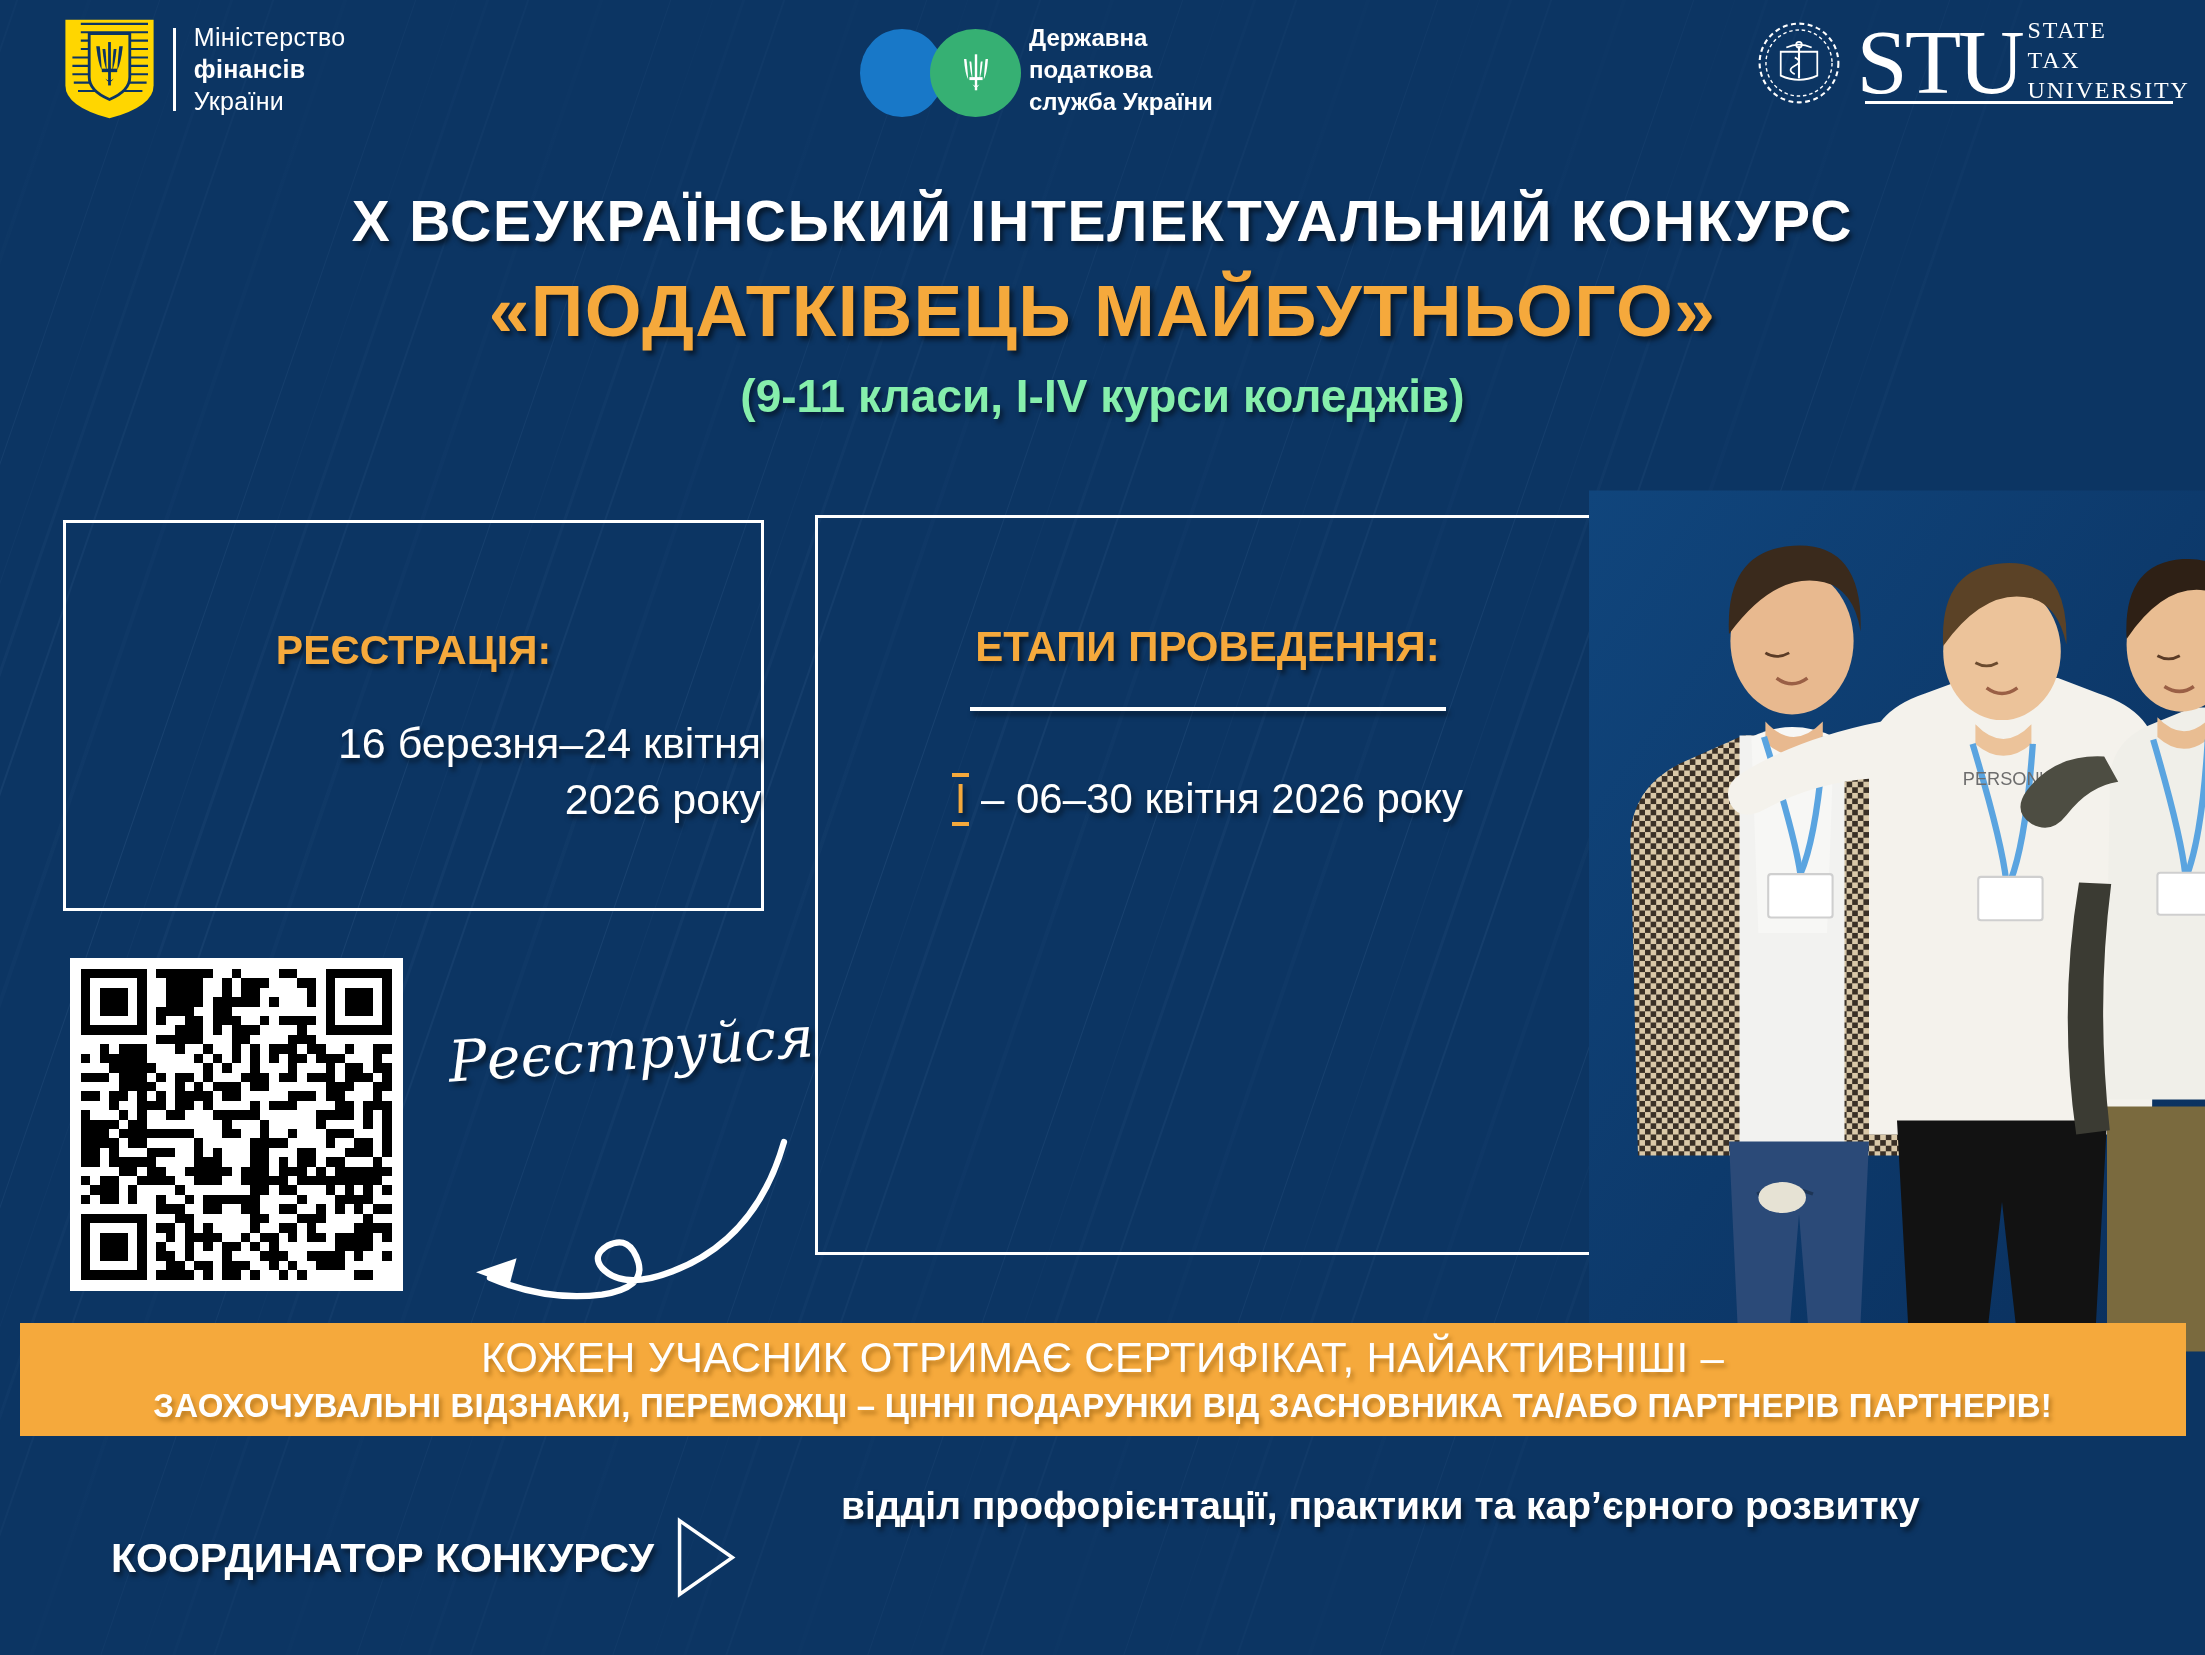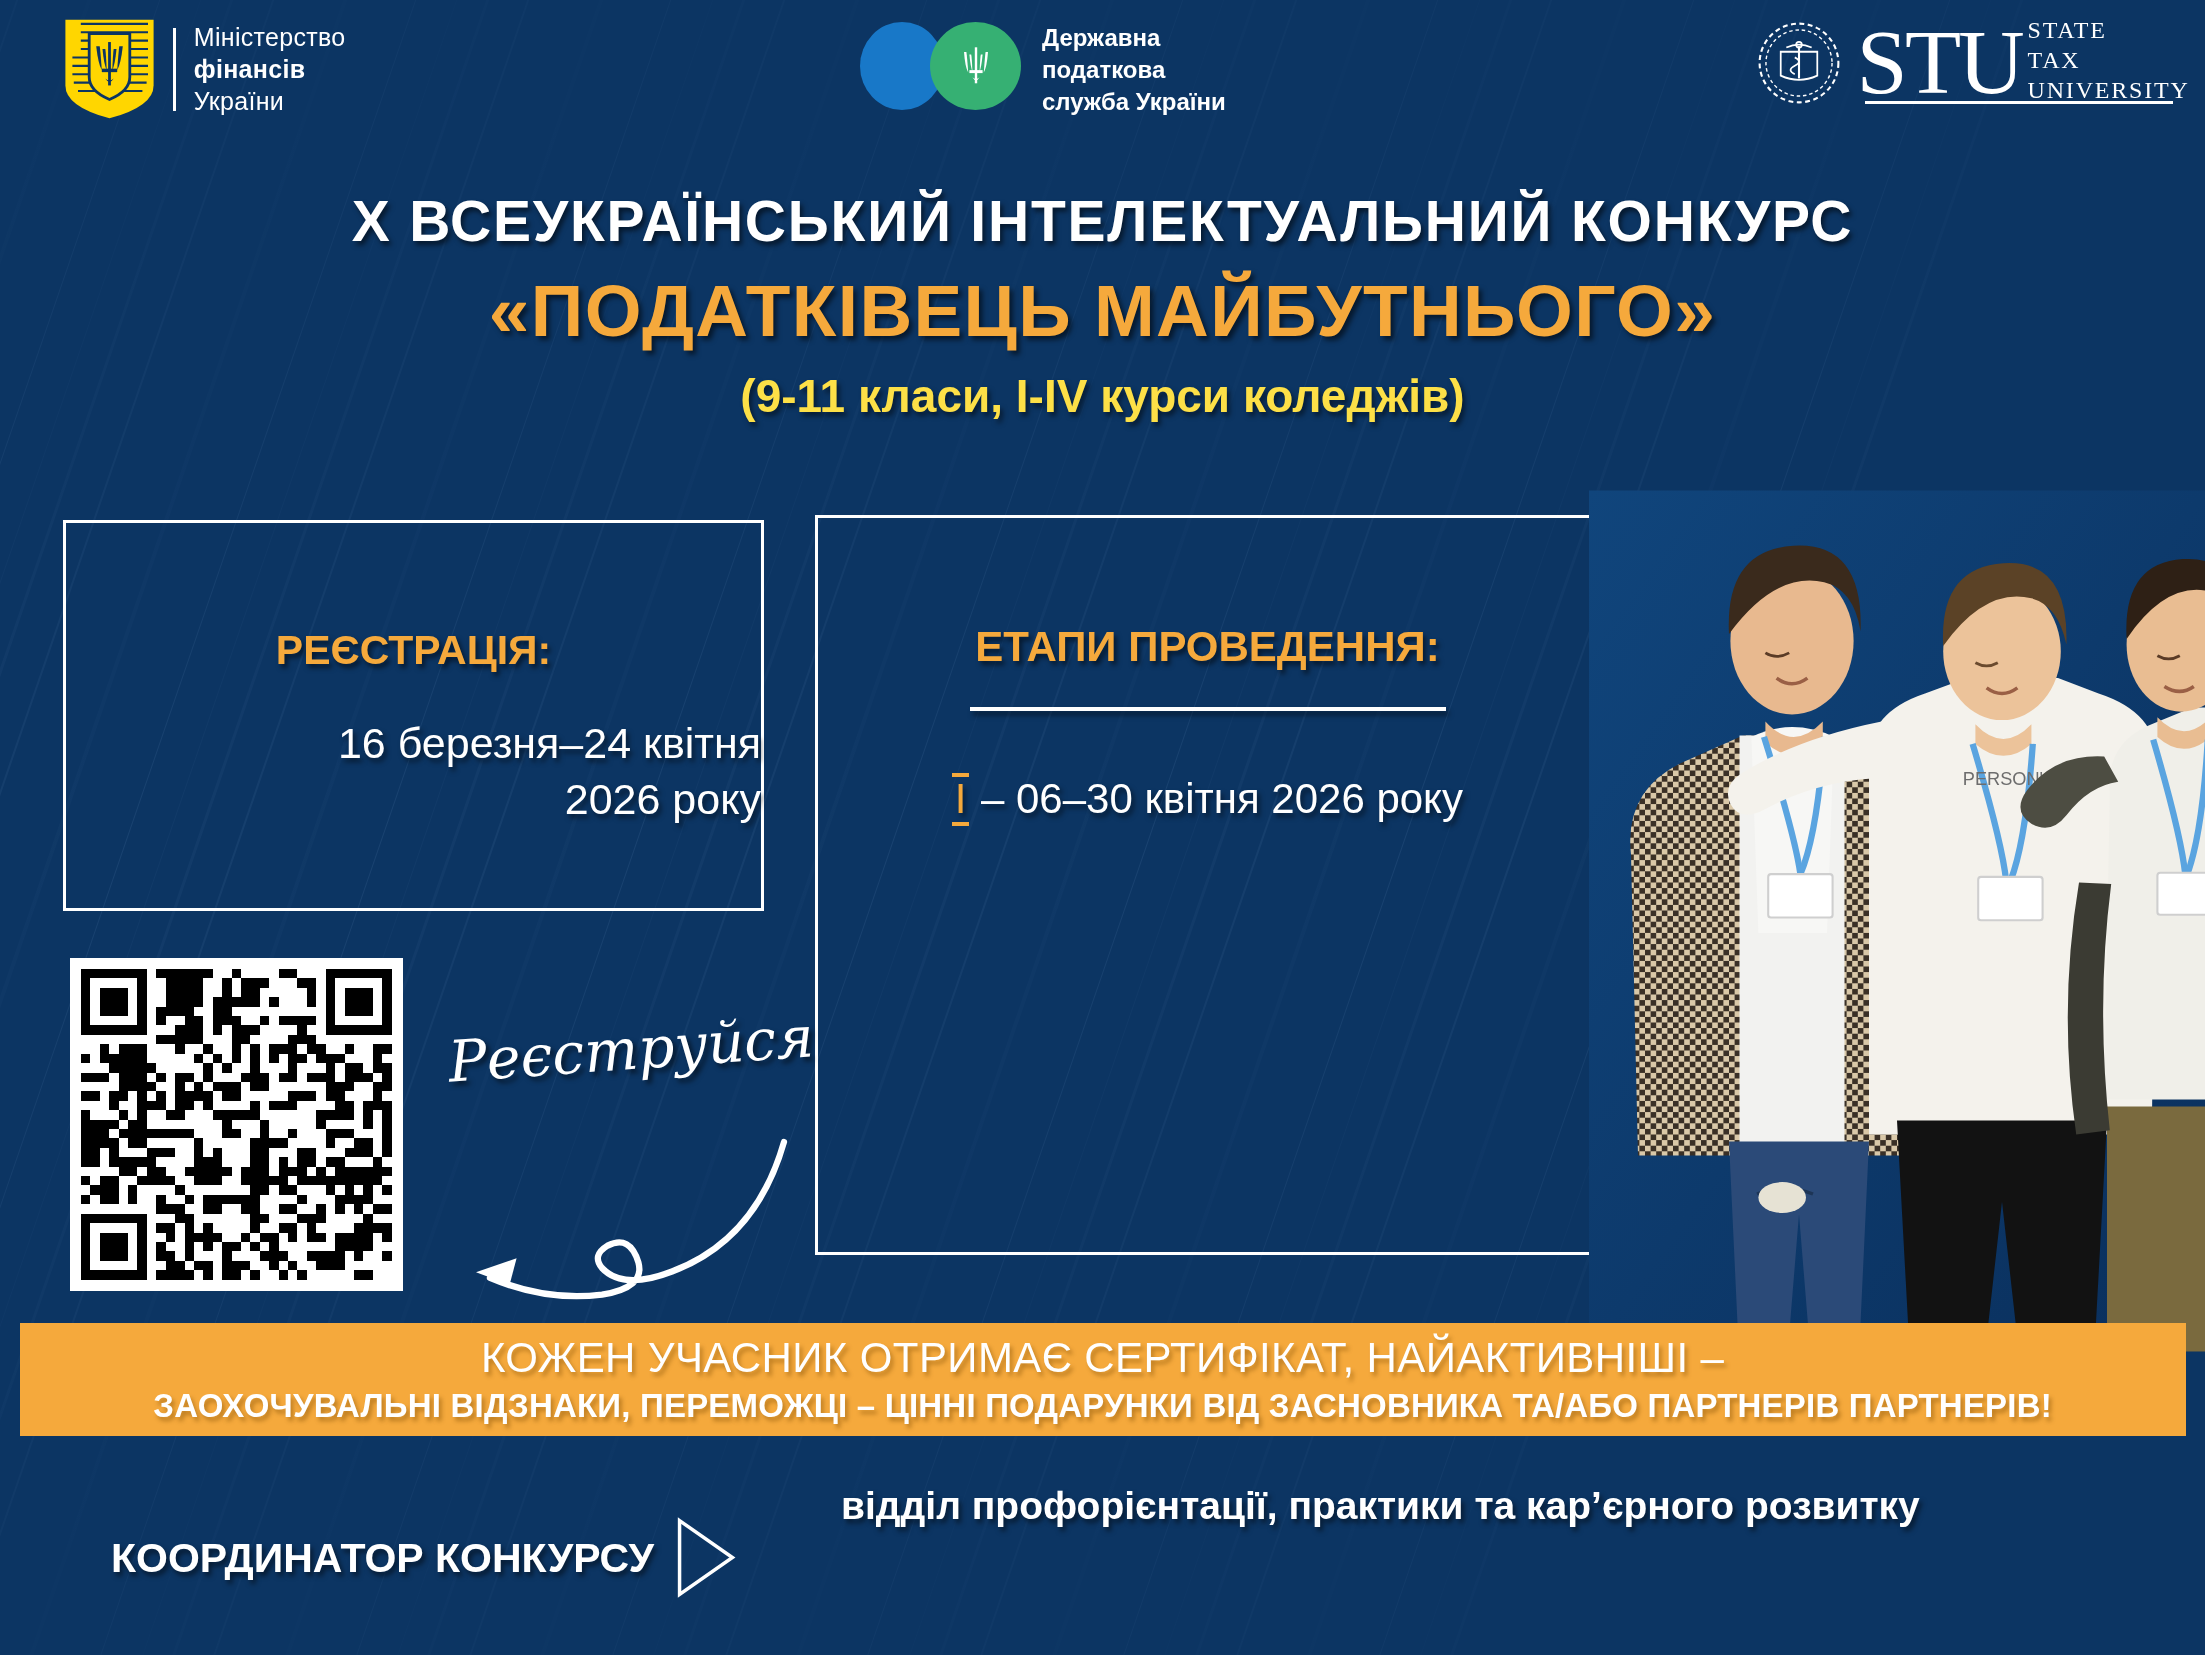--- a/index.html
+++ b/index.html
@@ -27,21 +27,21 @@
     background:linear-gradient(to bottom, rgba(255,255,255,0), rgba(160,200,245,.30), rgba(255,255,255,0));
     transform:rotate(19deg); transform-origin:top center;
   }
   
   .header { position:absolute; top:0; left:0; width:100%; height:151px; }
   .logo-mof { position:absolute; left:64px; top:18px; display:flex; align-items:center; gap:18px; }
   .mof-shield { width:91px; height:102px; }
   .mof-div { width:2.8px; height:83px; background:#ffffff; }
   .mof-text { color:#ffffff; font-size:25px; line-height:1.28; letter-spacing:0.3px; }
   .mof-text b { font-weight:700; }
-  .logo-tax { position:absolute; left:860px; top:22.4px; display:flex; align-items:flex-start; gap:21px; }
+  .logo-tax { position:absolute; left:860px; top:22.4px; display:flex; align-items:flex-end; gap:8px; }
   .tax-dots { position:relative; width:161px; height:88px; }
   .tax-dots .d1 { position:absolute; left:0; top:0; width:84px; height:88px; border-radius:50%; background:#1878c8; }
   .tax-dots .d2 { position:absolute; left:70px; top:0; width:91px; height:88px; border-radius:50%; background:#36b073; display:flex; align-items:center; justify-content:center; }
   .tax-text { color:#ffffff; font-size:24px; font-weight:700; line-height:1.32; }
   .logo-stu { position:absolute; right:15.4px; top:15.4px; display:flex; align-items:center; gap:12.6px; }
   .stu-seal { width:90px; height:90px; }
   .stu-mark { display:flex; align-items:center; gap:5.6px; }
   .stu-letters { font-family:"Liberation Serif", serif; color:#fff; font-size:92px; line-height:.82; letter-spacing:-2.8px; }
   .stu-words { color:#fff; font-family:"Liberation Serif", serif; font-size:24px; line-height:1.25; letter-spacing:1.8px; padding-bottom:5.6px; }
   .stu-underline { position:absolute; right:17px; bottom:7px; width:308px; height:2.8px; background:#fff; }
@@ -49,21 +49,21 @@
   .titles { position:absolute; top:188px; left:0; width:100%; text-align:center; }
   .t-line1 {
     color:#ffffff; font-size:57px; font-weight:700; letter-spacing:1.8px;
     text-shadow:2.8px 3.5px 4.9px rgba(0,0,0,.55);
   }
   .t-line2 {
     color:#f5a93c; font-size:73px; font-weight:700; letter-spacing:1.4px; margin-top:15.4px;
     text-shadow:3.5px 4.2px 5.6px rgba(0,0,0,.55);
   }
   .t-line3 {
-    color:#fde047; font-size:46px; font-weight:600; margin-top:17px;
+    color:#86efac; font-size:46px; font-weight:600; margin-top:17px;
     text-shadow:2.8px 3.5px 4.9px rgba(0,0,0,.5);
   }
   
   .box { position:absolute; border:3.5px solid #ffffff; }
   .box-reg { left:63px; top:520px; width:701px; height:391px; }
   .box-stages { left:815px; top:515px; width:785px; height:740px; }
   .box-h {
     color:#f5a93c; font-weight:700; text-align:center;
     text-shadow:2.8px 3.5px 4.9px rgba(0,0,0,.55);
   }

